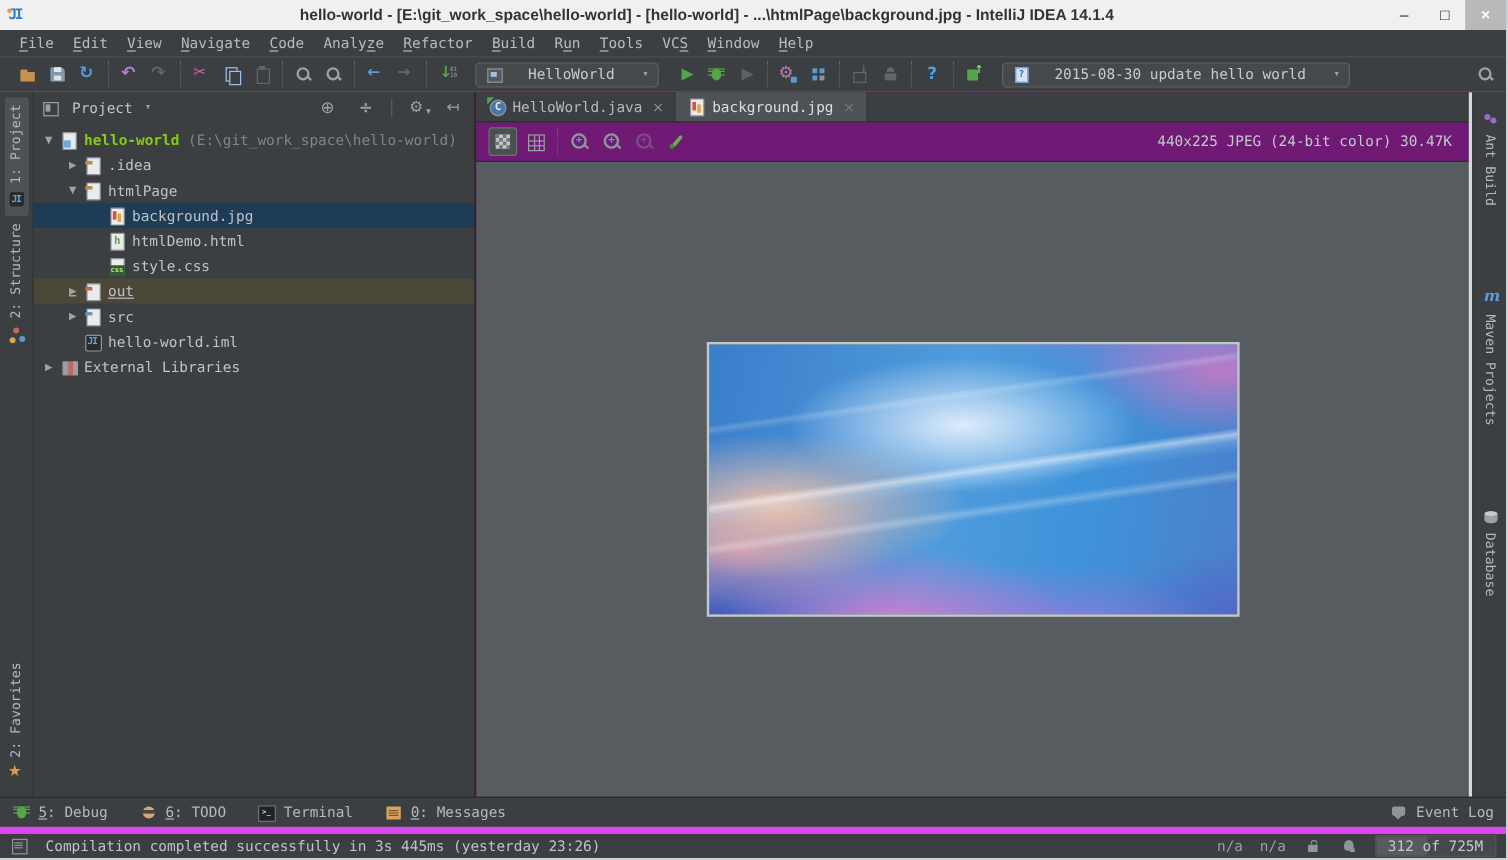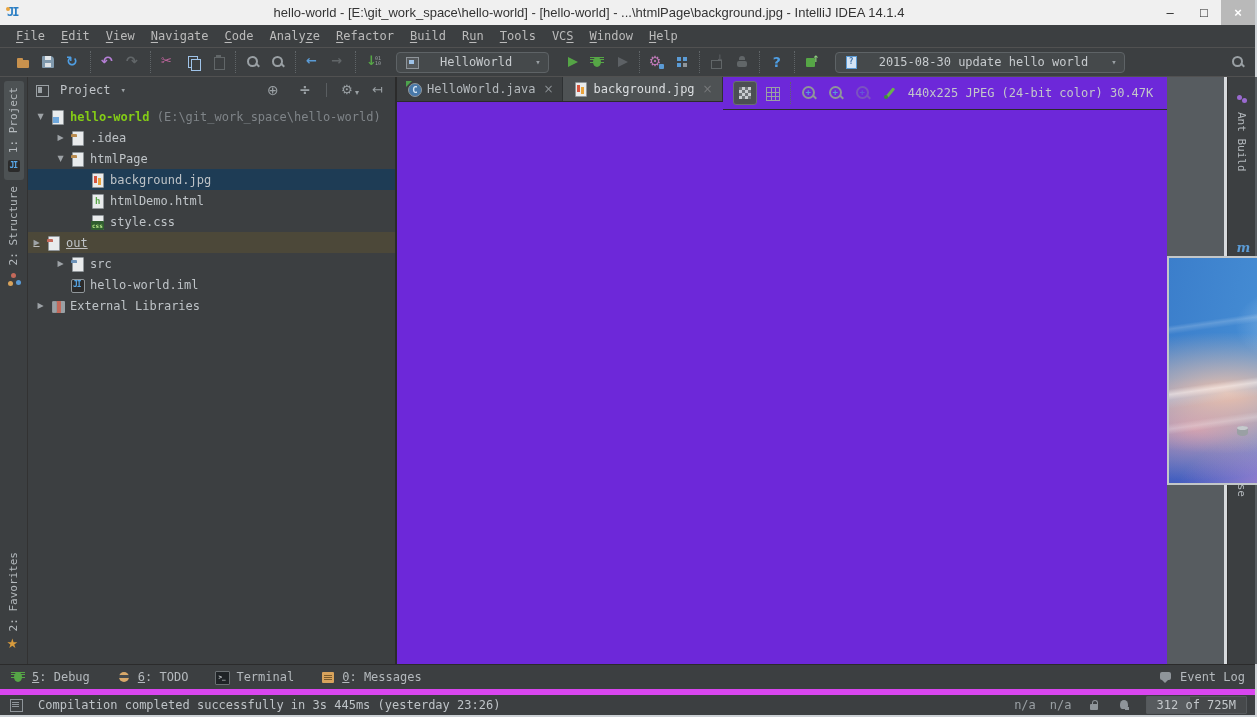--- a/index.html
+++ b/index.html
@@ -13,21 +13,21 @@
   }
   .app { width:1257px; height:717px; display:flex; flex-direction:column;
          border-right:2px solid #cdd2d6; border-bottom:2px solid #cdd2d6; background:#3c3f41; }
 
   
   .titlebar { height:25px; background:#f0f0f0; color:#333; display:flex; align-items:center;
               font-family:"Liberation Sans", sans-serif; font-size:13px; flex:none; }
   .tb-logo { width:20px; height:18px; margin-left:5px; position:relative; }
   .tb-logo::before { content:"JI"; position:absolute; left:2px; top:1px; font:bold 12px "DejaVu Sans Mono",monospace; color:#2a7ec4; letter-spacing:-2px; }
   .tb-logo::after { content:""; position:absolute; left:1px; top:3px; width:4px; height:4px; background:#e8a33d; border-radius:50%; }
-  .title-text { flex:1; text-align:center; white-space:nowrap; overflow:hidden; }
+  .title-text { flex:1; text-align:center; white-space:nowrap; overflow:hidden;font-weight:bold; }
   .win-controls { display:flex; align-items:center; height:100%; }
   .win-btn { width:34px; height:100%; display:flex; align-items:center; justify-content:center;
              font-size:13px; color:#222; }
   .win-btn.close { background:#b9b9b9; color:#fff; font-weight:bold; }
 
   
   .menubar { height:23px; background:#3c3f41; display:flex; align-items:center; padding-left:8px;
              border-bottom:1px solid #515151; flex:none; }
   .menu-item { padding:2px 8px; color:#bbbbbb; cursor:default; }
   .menu-item u { text-underline-offset:2px; }
@@ -158,21 +158,21 @@
   .ti-html-file-icon::after { content:"h"; left:6px; top:2px; font:bold 9px/13px "DejaVu Sans Mono",monospace; color:#56a646; }
   .ti-css-file-icon::after { content:"css"; left:2px; top:7px; font:bold 6px/7px "DejaVu Sans Mono",monospace; background:#2f5d2f; color:#b8e986; padding:1px; border-radius:1px; }
   .ti-module-icon::before { content:""; left:2px; top:2px; width:12px; height:12px; background:#2b2b2b; border-radius:2px; }
   .ti-module-icon::after { content:"JI"; left:4px; top:3px; font:bold 8px/10px "DejaVu Sans Mono",monospace; color:#58a7e8; letter-spacing:-1px; }
   .ti-library-icon::before { content:""; left:3px; top:3px; width:3px; height:10px; background:#9aa0a4; box-shadow:4px 0 0 #c4695a, 8px 0 0 #9aa0a4; }
   .ti-java-class-icon::before { content:"C"; left:2px; top:2px; width:12px; height:12px; border-radius:50%; background:#4878a8;
         color:#d6e6f5; font:bold 9px/12px "DejaVu Sans Mono",monospace; text-align:center; }
   .ti-java-class-icon::after { content:""; left:0; top:0; border-left:6px solid #4da34d; border-bottom:6px solid transparent; }
 
   
-  .editor { flex:1; display:flex; min-width:0; background:#6d28d9; }
+  .editor { flex:1; display:flex; flex-direction:column; min-width:0; background:#701a75; }
   .tabbar { height:25px; display:flex; background:#3c3f41; border-bottom:1px solid #2b2b2b; flex:none; }
   .tab { display:flex; align-items:center; gap:5px; padding:0 9px; border-right:1px solid #2e3133; color:#b4b9bd; }
   .tab.active { background:#4e5254; color:#dcdfe2; }
   .tab-close { color:#8a8f93; font-size:12px; margin-left:3px; font-family:"DejaVu Sans",sans-serif; }
   .tab.active .tab-close { color:#77797b; }
 
   .viewer-toolbar { height:33px; display:flex; align-items:center; padding:0 4px; border-bottom:1px solid #2b2b2b; flex:none; }
   .vt-btn { width:24px; height:24px; display:flex; align-items:center; justify-content:center; border-radius:3px; border:1px solid transparent; }
   .vt-btn.active { background:#4b4f52; border-color:#6a6f72; }
   .vt-btn.disabled { opacity:.4; }
@@ -509,21 +509,21 @@
             <span class="tsuffix"></span>
           </div>
 
           <div class="tree-row" style="padding-left: 44px;">
             <span class="arrow arrow-none"></span>
             <i class="ic page ti-css-file-icon"></i>
             <span class="tlabel">style.css</span>
             <span class="tsuffix"></span>
           </div>
 
-          <div class="tree-row highlighted" style=" text-decoration: underline;">
+          <div class="tree-row highlighted" style="padding-left: 24px; text-decoration: underline;">
             <span class="arrow arrow-collapsed"></span>
             <i class="ic page ti-folder-excluded-icon"></i>
             <span class="tlabel">out</span>
             <span class="tsuffix"></span>
           </div>
 
           <div class="tree-row" style="padding-left: 24px;">
             <span class="arrow arrow-collapsed"></span>
             <i class="ic page ti-folder-src-icon"></i>
             <span class="tlabel">src</span>

